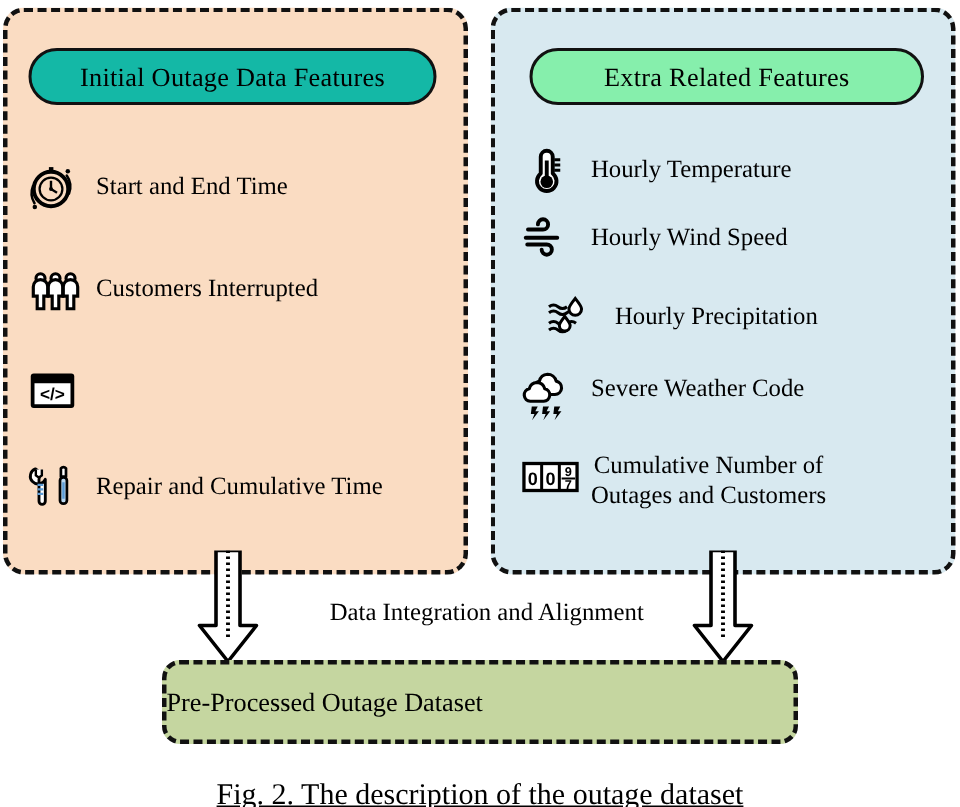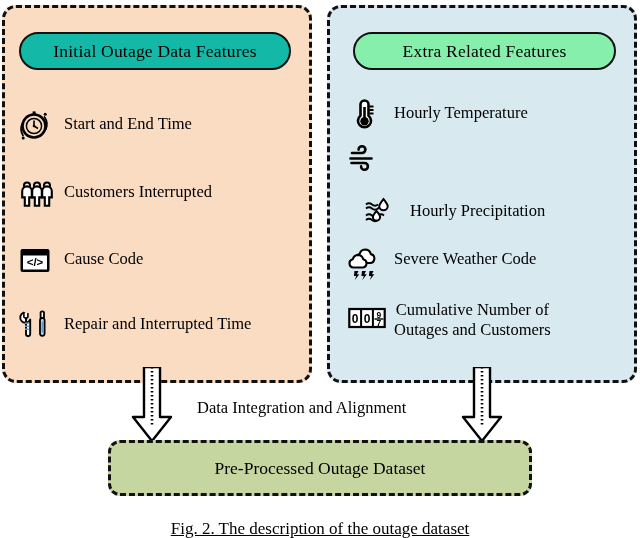--- a/index.html
+++ b/index.html
@@ -107,53 +107,53 @@
   }
   #arrow-left  { left: 125px; top: 367px; }
   #arrow-right { left: 455px; top: 367px; }
 
   
   #integration-label {
     position: absolute;
     left: 197px;
     top: 398px;
     width: 255px;
-    text-align: left;
+    text-align: center;
     font-size: 16.5px;
     white-space: nowrap;
   }
 
   
   #output-box {
     position: absolute;
     box-sizing: border-box;
     left: 108px;
     top: 440px;
     width: 424px;
     height: 56px;
     background: #c5d6a0;
     border: 3px dashed #111111;
     border-radius: 12px;
     display: flex;
     align-items: center;
-    justify-content: center;
+    justify-content: flex-start;
   }
   #output-box .lbl {
     font-size: 17.5px;
     white-space: nowrap;
   }
 
   
   #figure-caption {
     position: absolute;
     left: 0;
     top: 519px;
     width: 640px;
     text-align: center;
-    font-size: 17px;
+    font-size: 20px;
     white-space: nowrap;
     overflow: hidden;
     height: 19px;
     text-decoration: underline;
   }
 </style>
 </head>
 <body>
 
 <div class="panel" id="panel-left"></div>
@@ -195,38 +195,37 @@
 </div>
 
 <div class="feature" id="f-l2">
   <span class="ico">
     <svg viewBox="0 0 34 34" width="34" height="34">
       <rect x="2.5" y="6" width="29" height="23" rx="2" fill="#000"></rect>
       <rect x="5" y="12.5" width="24" height="14" fill="#fff"></rect>
       <text x="17" y="23.4" font-family="'Liberation Sans', sans-serif" font-size="11.5" font-weight="bold" text-anchor="middle" fill="#000">&lt;/&gt;</text>
     </svg>
   </span>
-  <span class="lbl">Cause Code</span>
 </div>
 
 <div class="feature" id="f-l3">
   <span class="ico">
     <svg viewBox="0 0 34 34" width="34" height="34">
       <path d="M6.5 4.5 l0 4 l2.2 1.6 l0 2.1 l-2.2 1.6 l0 -4 z" fill="none"></path>
       <path d="M5.6 4.6 a5.2 5.2 0 1 0 6.6 6.9 l0 14.6 a2.1 2.1 0 0 1 -4.2 0 l0 -14.6 a5.2 5.2 0 0 0 -2.4 -6.9 z" fill="#fff" stroke="#000" stroke-width="1.9" stroke-linejoin="round"></path>
       <path d="M5.9 5.0 l0 4.0 l2.0 1.4 l2.0 -1.4 l0 -4.0" fill="#fff" stroke="#000" stroke-width="1.6"></path>
       <rect x="7.0" y="14.5" width="3.8" height="1.5" fill="#5b9bd5"></rect>
       <rect x="7.0" y="17.5" width="3.8" height="1.5" fill="#5b9bd5"></rect>
       <rect x="7.0" y="20.5" width="3.8" height="1.5" fill="#5b9bd5"></rect>
       <path d="M22.6 4.2 a2.2 2.2 0 0 1 3.4 0 l0 5.6 l-3.4 0 z" fill="#fff" stroke="#000" stroke-width="1.8" stroke-linejoin="round"></path>
       <rect x="22.0" y="10.2" width="4.6" height="17.6" rx="2.2" fill="#bcd9f0" stroke="#000" stroke-width="1.8"></rect>
       <line x1="24.3" y1="13.5" x2="24.3" y2="24.5" stroke="#5b9bd5" stroke-width="1.6"></line>
     </svg>
   </span>
-  <span class="lbl">Repair and Interrupted Time</span>
+  <span class="lbl">Repair and Cumulative Time</span>
 </div>
 
 <div class="panel" id="panel-right"></div>
 
 <div class="pill" id="pill-right" style="left:353px;">Extra Related Features</div>
 
 <div class="feature" id="f-r0">
   <span class="ico">
     <svg viewBox="0 0 34 34" width="34" height="34">
       <path d="M12.5 7.5 a4 4 0 0 1 8 0 l0 11.2 a6.5 6.5 0 1 1 -8 0 z" fill="#fff" stroke="#000" stroke-width="2.6" stroke-linejoin="round"></path>
@@ -241,20 +240,21 @@
 </div>
 
 <div class="feature" id="f-r1">
   <span class="ico">
     <svg viewBox="0 0 34 34" width="34" height="34">
       <path d="M4 11 h10 a3.4 3.4 0 1 0 -3.4 -3.4" fill="none" stroke="#000" stroke-width="2.6" stroke-linecap="round"></path>
       <path d="M2.5 16.5 h21" fill="none" stroke="#000" stroke-width="2.6" stroke-linecap="round"></path>
       <path d="M3.5 21 h13 a3.4 3.4 0 1 1 -3.4 3.4" fill="none" stroke="#000" stroke-width="2.6" stroke-linecap="round"></path>
     </svg>
   </span>
+  <span class="lbl">Hourly Wind Speed</span>
 </div>
 
 <div class="feature" id="f-r2">
   <span class="ico">
     <svg viewBox="0 0 34 34" width="34" height="34">
       <path d="M2 9.5 q3 -2.4 6 0 t6 0" fill="none" stroke="#000" stroke-width="2"></path>
       <path d="M2 13.5 q3 -2.4 6 0 t6 0 t6 0" fill="none" stroke="#000" stroke-width="2"></path>
       <path d="M2 20.5 q3 -2.4 6 0 t6 0 t6 0" fill="none" stroke="#000" stroke-width="2"></path>
       <path d="M2 25 q3 -2.4 6 0 t6 0" fill="none" stroke="#000" stroke-width="2"></path>
       <path d="M19.5 4 c2.8 3.5 4.2 5.2 4.2 7 a4.2 4.2 0 0 1 -8.4 0 c0 -1.8 1.4 -3.5 4.2 -7 z" fill="#fff" stroke="#000" stroke-width="2"></path>

